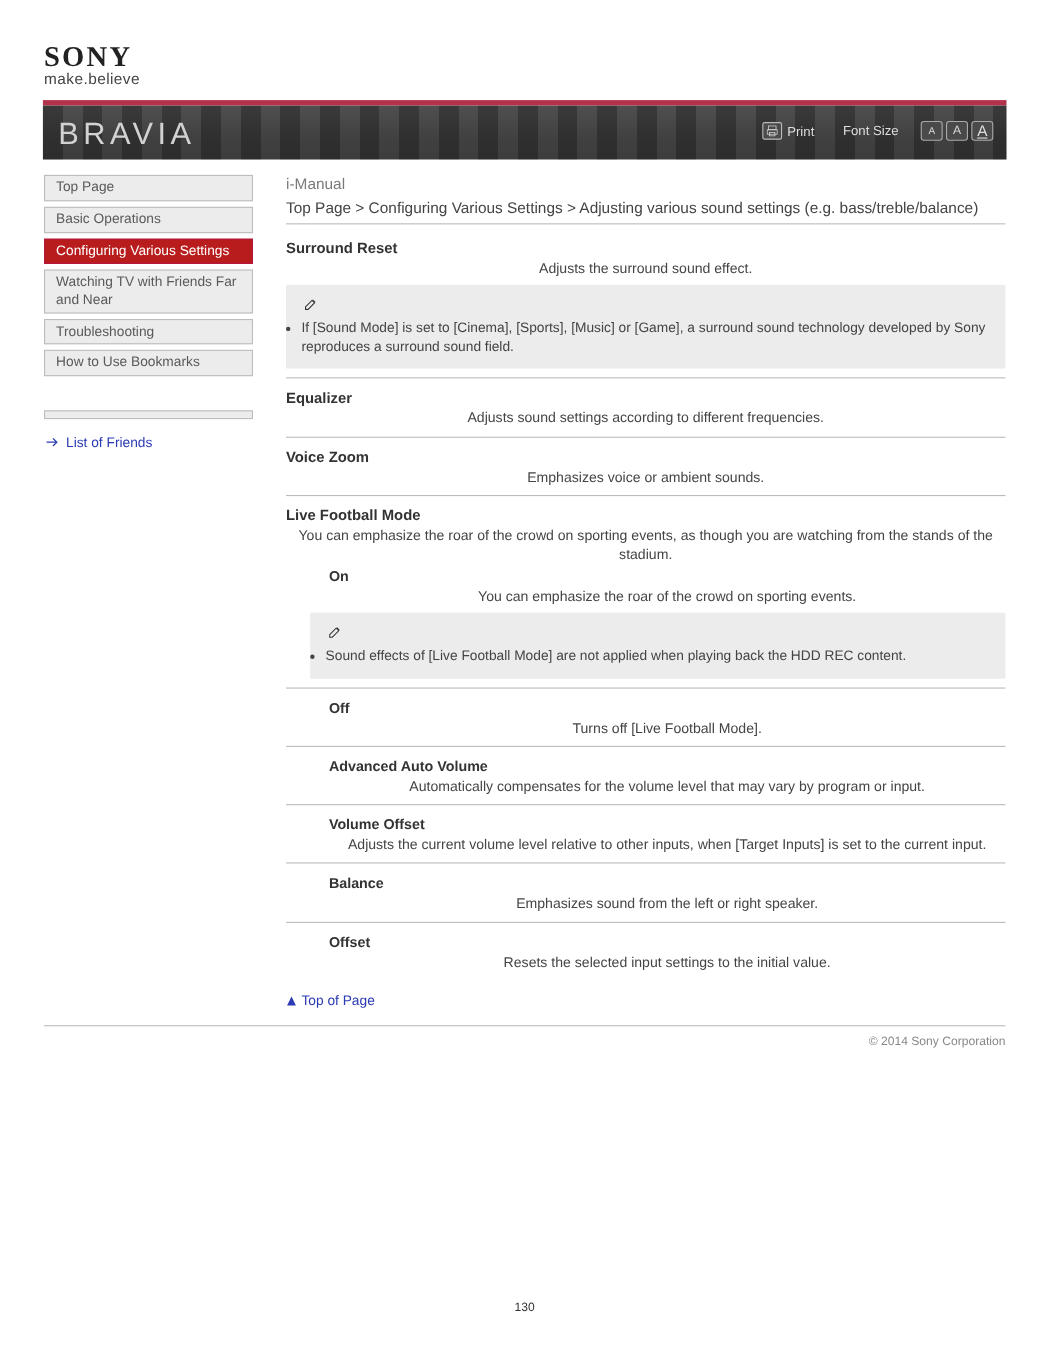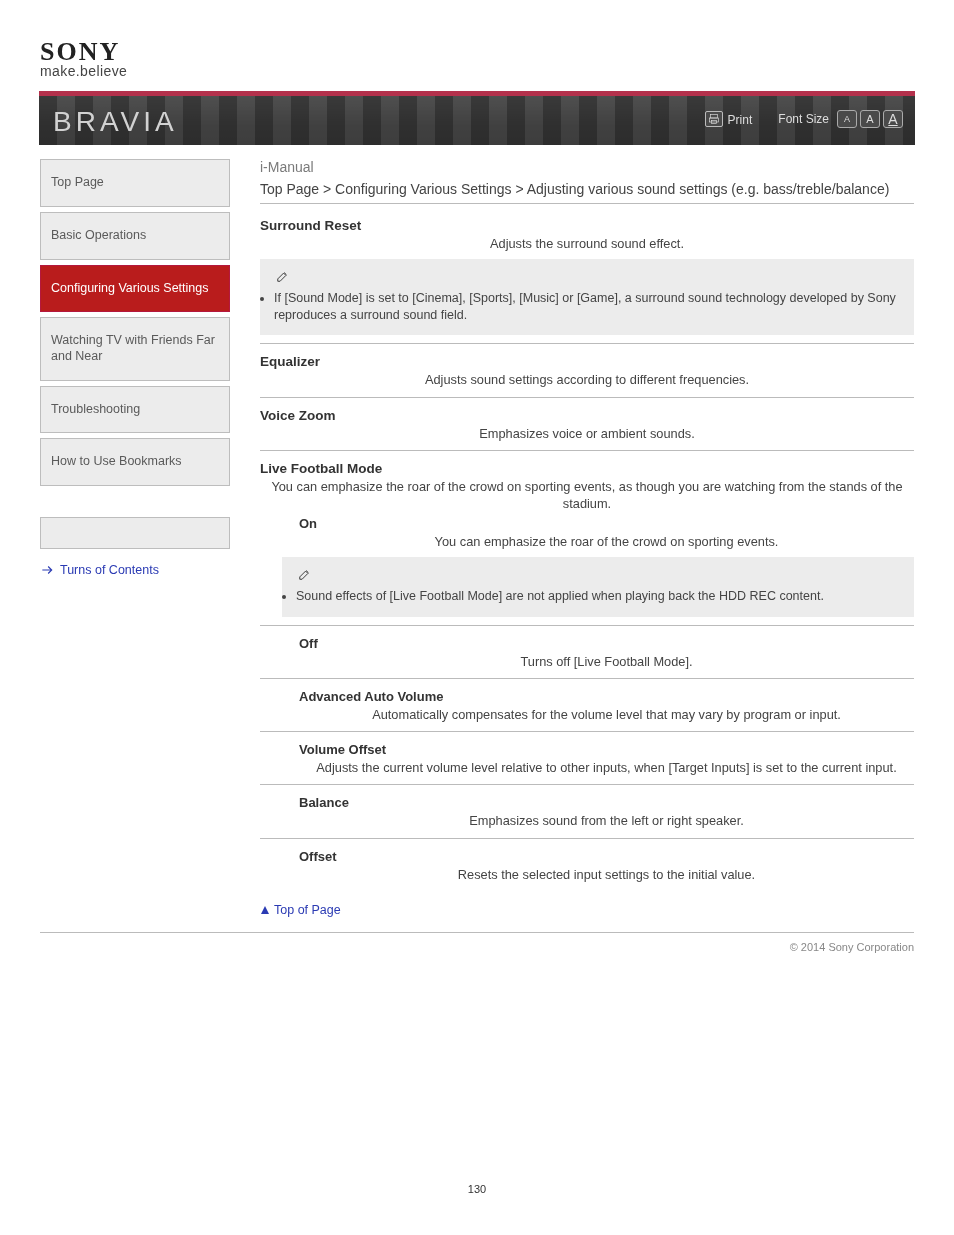--- a/index.html
+++ b/index.html
@@ -84,21 +84,21 @@
     cursor:pointer;
   }
   .font-btn[data-size="s"]{ font-size:9px;}
   .font-btn[data-size="m"]{ font-size:11px;}
   .font-btn[data-size="l"]{ font-size:14px; text-decoration:underline;}
   .columns { display:flex; gap:30px; align-items:flex-start; }
   .sidebar { width:190px; flex:0 0 190px; }
   .side-item {
     border:1px solid #bdbdbd;
     background:#ececec;
-    padding:15px 10px;
+    padding:3px 10px;
     margin-bottom:5px;
     color:#5a5a5a;
     font-size:12.5px;
     line-height:1.25;
     cursor:pointer;
   }
   .side-item.active {
     background:#b91c1c;
     border-color:#b4183e;
     color:#fff;
@@ -217,21 +217,21 @@
       <div class="print-btn">
         <span class="box">
           <svg viewBox="0 0 24 24">
               <rect x="5" y="3" width="14" height="7"></rect>
               <rect x="3" y="10" width="18" height="8"></rect>
               <rect x="7" y="15" width="10" height="6"></rect>
             </svg>
         </span>
         <span>Print</span>
       </div>
-      <div style="display:flex; align-items:center; gap:8px;">
+      <div style="display:flex; align-items:center; gap:20px;">
         <span style="color:#ddd; font-size:12px;">Font Size</span>
         <div class="font-group">
           <div class="font-btn" data-size="s">A</div>
           <div class="font-btn" data-size="m">A</div>
           <div class="font-btn" data-size="l">A</div>
         </div>
       </div>
     </div>
   </div>
 
@@ -254,21 +254,21 @@
       </div>
       <div class="side-item">
         <span>How to Use Bookmarks</span>
       </div>
       <div class="side-gap"></div>
       <div class="side-item" style="background:#ececec;"></div>
       <div class="bookmarks">
         <svg class="arrow" viewBox="0 0 24 24">
             <path d="M4 12h14M14 6l6 6-6 6" stroke="#2a3ab3" stroke-width="2" fill="none"></path>
           </svg>
-        <span>Turns of Contents</span>
+        <span>List of Friends</span>
       </div>
     </aside>
 
     <main class="content">
       <div class="model">i-Manual</div>
       <div class="breadcrumb">Top Page &gt; Configuring Various Settings &gt; Adjusting various sound settings (e.g. bass/treble/balance)</div>
 
       <div class="option">
         <div class="opt-head">Surround Reset</div>
         <div class="opt-desc">Adjusts the surround sound effect.</div>

